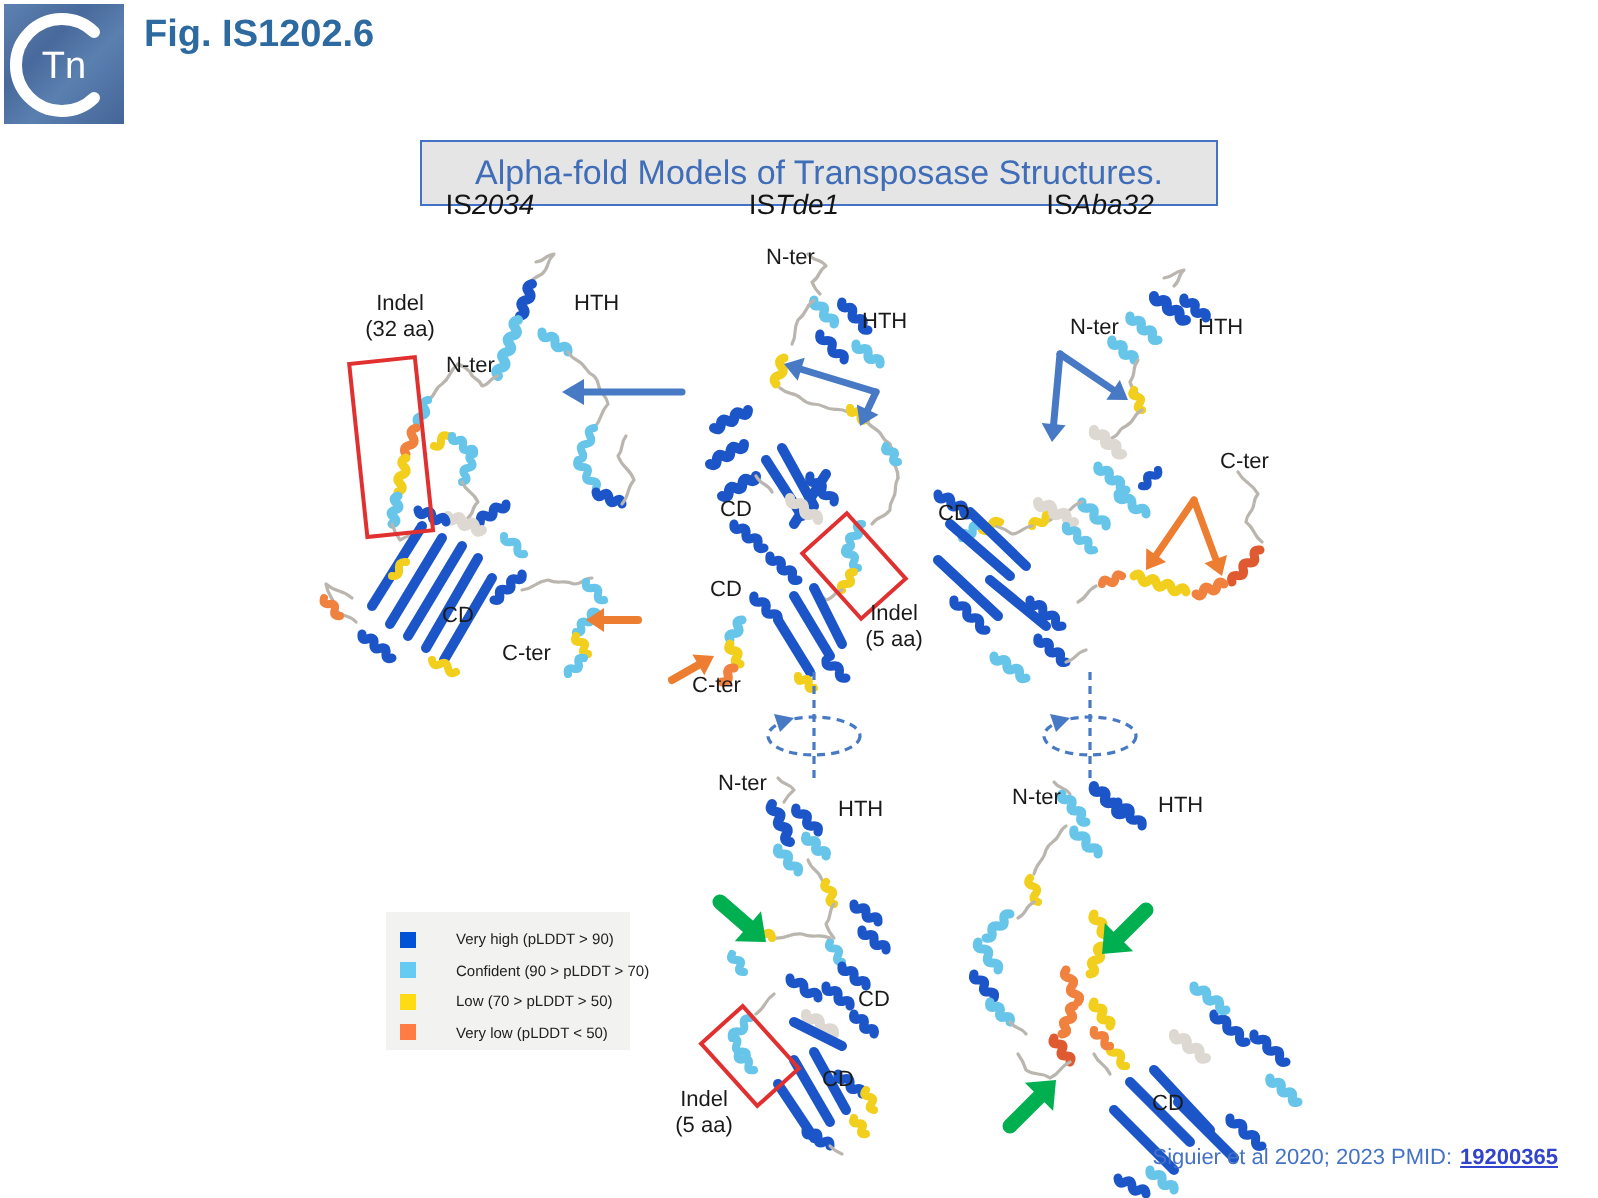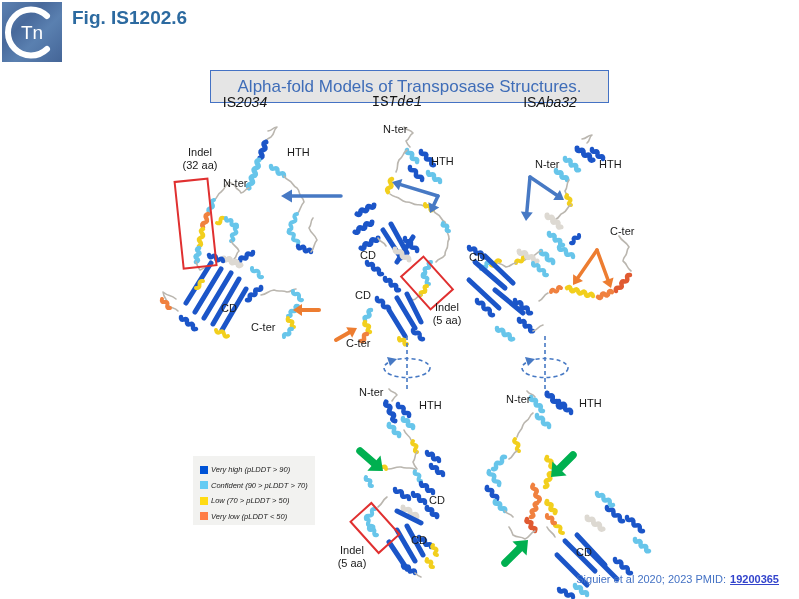--- a/index.html
+++ b/index.html
@@ -13,21 +13,21 @@
   #fig-label{left:72px;top:7px;font-size:19px;font-weight:600;color:#2c6aa0;}
   #title-box{left:210px;top:26px;width:397px;height:31px;border:1.6px solid #4472C4;
              display:flex;align-items:center;justify-content:center;
              font-size:17px;color:#3f6db8;background:#e5e5e5;margin-top:44px;}
   .hdr{top:94px;width:90px;text-align:center;font-size:14px;color:#141414;}
   .hdr .it{font-style:italic;}
   .lbl{font-size:11px;color:#1a1a1a;line-height:1.15;white-space:nowrap;}
   .lbl2{font-size:11px;color:#1a1a1a;line-height:1.2;text-align:center;}
   #legend{left:193px;top:456px;width:122px;height:69px;background:#f2f2f0;
           padding:7px 0 0 7px;box-sizing:border-box;}
-  .lg-row{display:flex;align-items:center;gap:3px;height:13px;margin-bottom:2.5px;font-style:italic;}
+  .lg-row{display:flex;align-items:center;gap:20px;height:13px;margin-bottom:2.5px;}
   .lg-sw{width:8px;height:8px;flex:0 0 8px;}
   .lg-tx{font-size:7.5px;color:#222;white-space:nowrap;}
   #citation{right:20px;top:573px;font-size:11px;color:#4472C4;}
   #citation a{color:#3344cc;font-weight:bold;text-decoration:underline;margin-left:4px;}
 </style>
 </head>
 <body>
 
 <div id="slide">
 
@@ -289,21 +289,21 @@
 
   <div id="fig-label" class="abs">Fig. IS1202.6</div>
 
   <div id="title-box" class="abs">
     <span>Alpha-fold Models of Transposase Structures.</span>
   </div>
 
   <div class="abs hdr" style="left:200px;">
     <span>IS</span><span class="it">2034</span>
   </div>
-  <div class="abs hdr" style="left:352px;font-family:Liberation Mono, monospace;">
+  <div class="abs hdr" style="left:352px;">
     <span>IS</span><span class="it">Tde1</span>
   </div>
   <div class="abs hdr" style="left:505px;">
     <span>IS</span><span class="it">Aba32</span>
   </div>
 
   <div class="abs lbl2" style="left:172px;top:146px;width:56px;">
     <div>Indel</div>
     <div>(32 aa)</div>
   </div>

